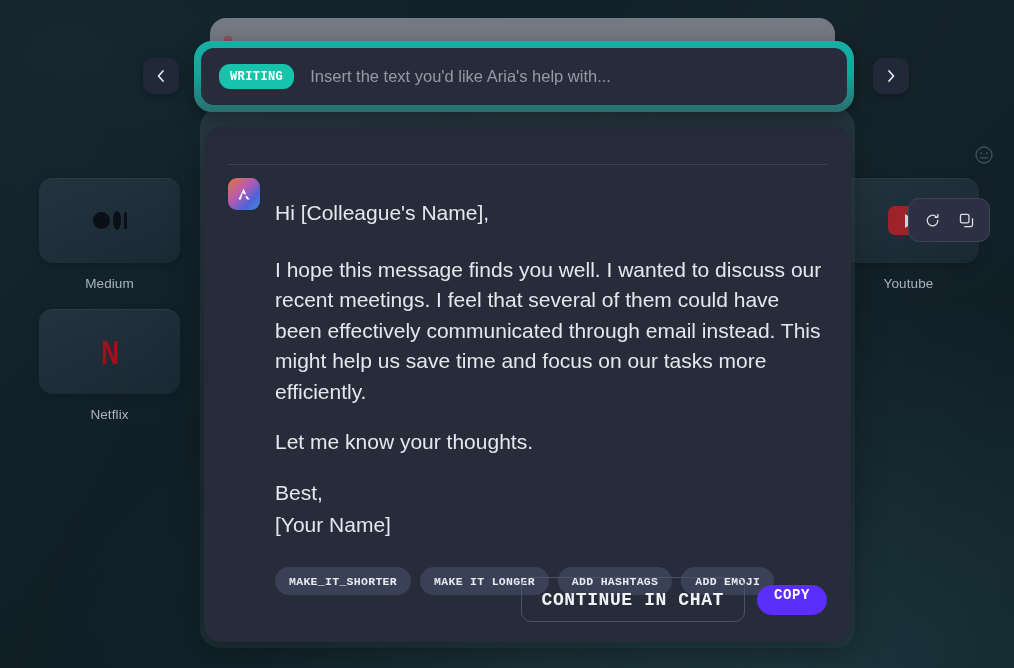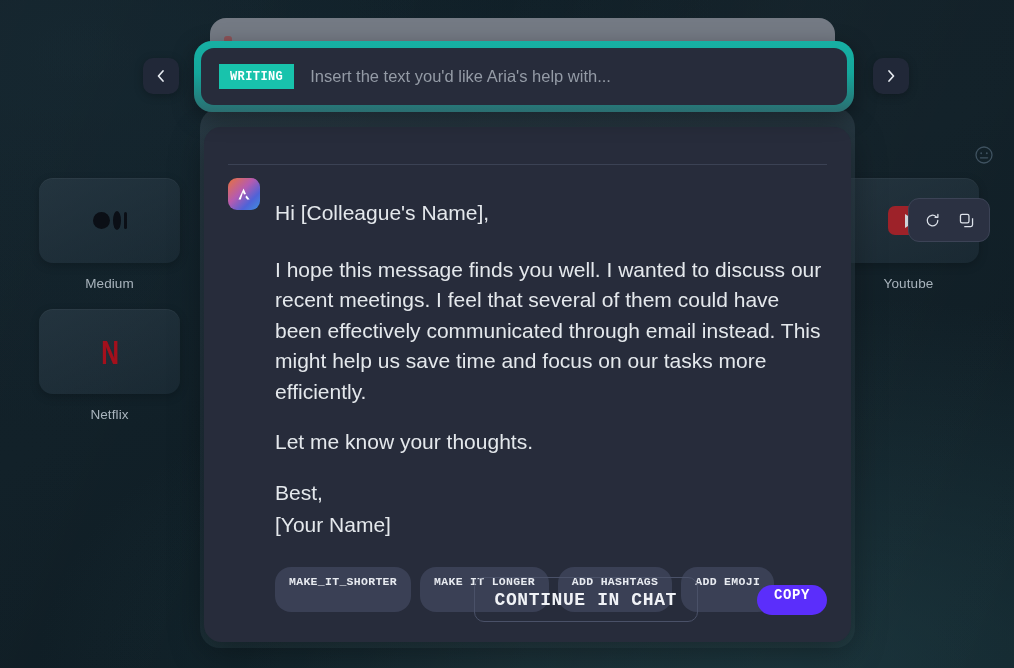--- a/index.html
+++ b/index.html
@@ -153,21 +153,21 @@
     gap: 16px;
   }
   #writing-badge {
     background: #18c3ac;
     color: #ffffff;
     font-family: "Liberation Mono", monospace;
     font-size: 12px;
     font-weight: 700;
     letter-spacing: 0.4px;
     padding: 6px 11px 5px;
-    border-radius: 0;
+    border-radius: 11px;
     flex-shrink: 0;
     cursor: pointer;
   }
   #prompt-input {
     flex: 1;
     background: transparent;
     border: none;
     outline: none;
     color: #ef4444;
     font-family: "Liberation Sans", sans-serif;
@@ -297,21 +297,21 @@
     margin-top: 26px;
     flex-wrap: wrap;
   }
   .chip {
     background: #3a4055;
     color: #e7eaf0;
     font-family: "Liberation Mono", monospace;
     font-size: 11.5px;
     font-weight: 700;
     letter-spacing: 0.3px;
-    padding: 8px 14px 24px;
+    padding: 8px 14px 7px;
     border-radius: 16px;
     cursor: pointer;
     white-space: nowrap;
   }
 
   
   #footer-actions {
     position: absolute;
     right: 24px; bottom: 20px;
     display: flex;
@@ -334,21 +334,20 @@
     background: #5b2efb;
     border: none;
     color: #ffffff;
     font-family: "Liberation Mono", monospace;
     font-size: 14px;
     font-weight: 700;
     letter-spacing: 0.6px;
     padding: 2px 17px 12px;
     border-radius: 16px;
     cursor: pointer;
-    margin-left: 47px;
   }
 </style>
 </head>
 <body>
 
 <div id="desktop-bg"></div>
 
 <div class="shortcut-col" id="shortcuts-left">
 
   <div class="shortcut">

